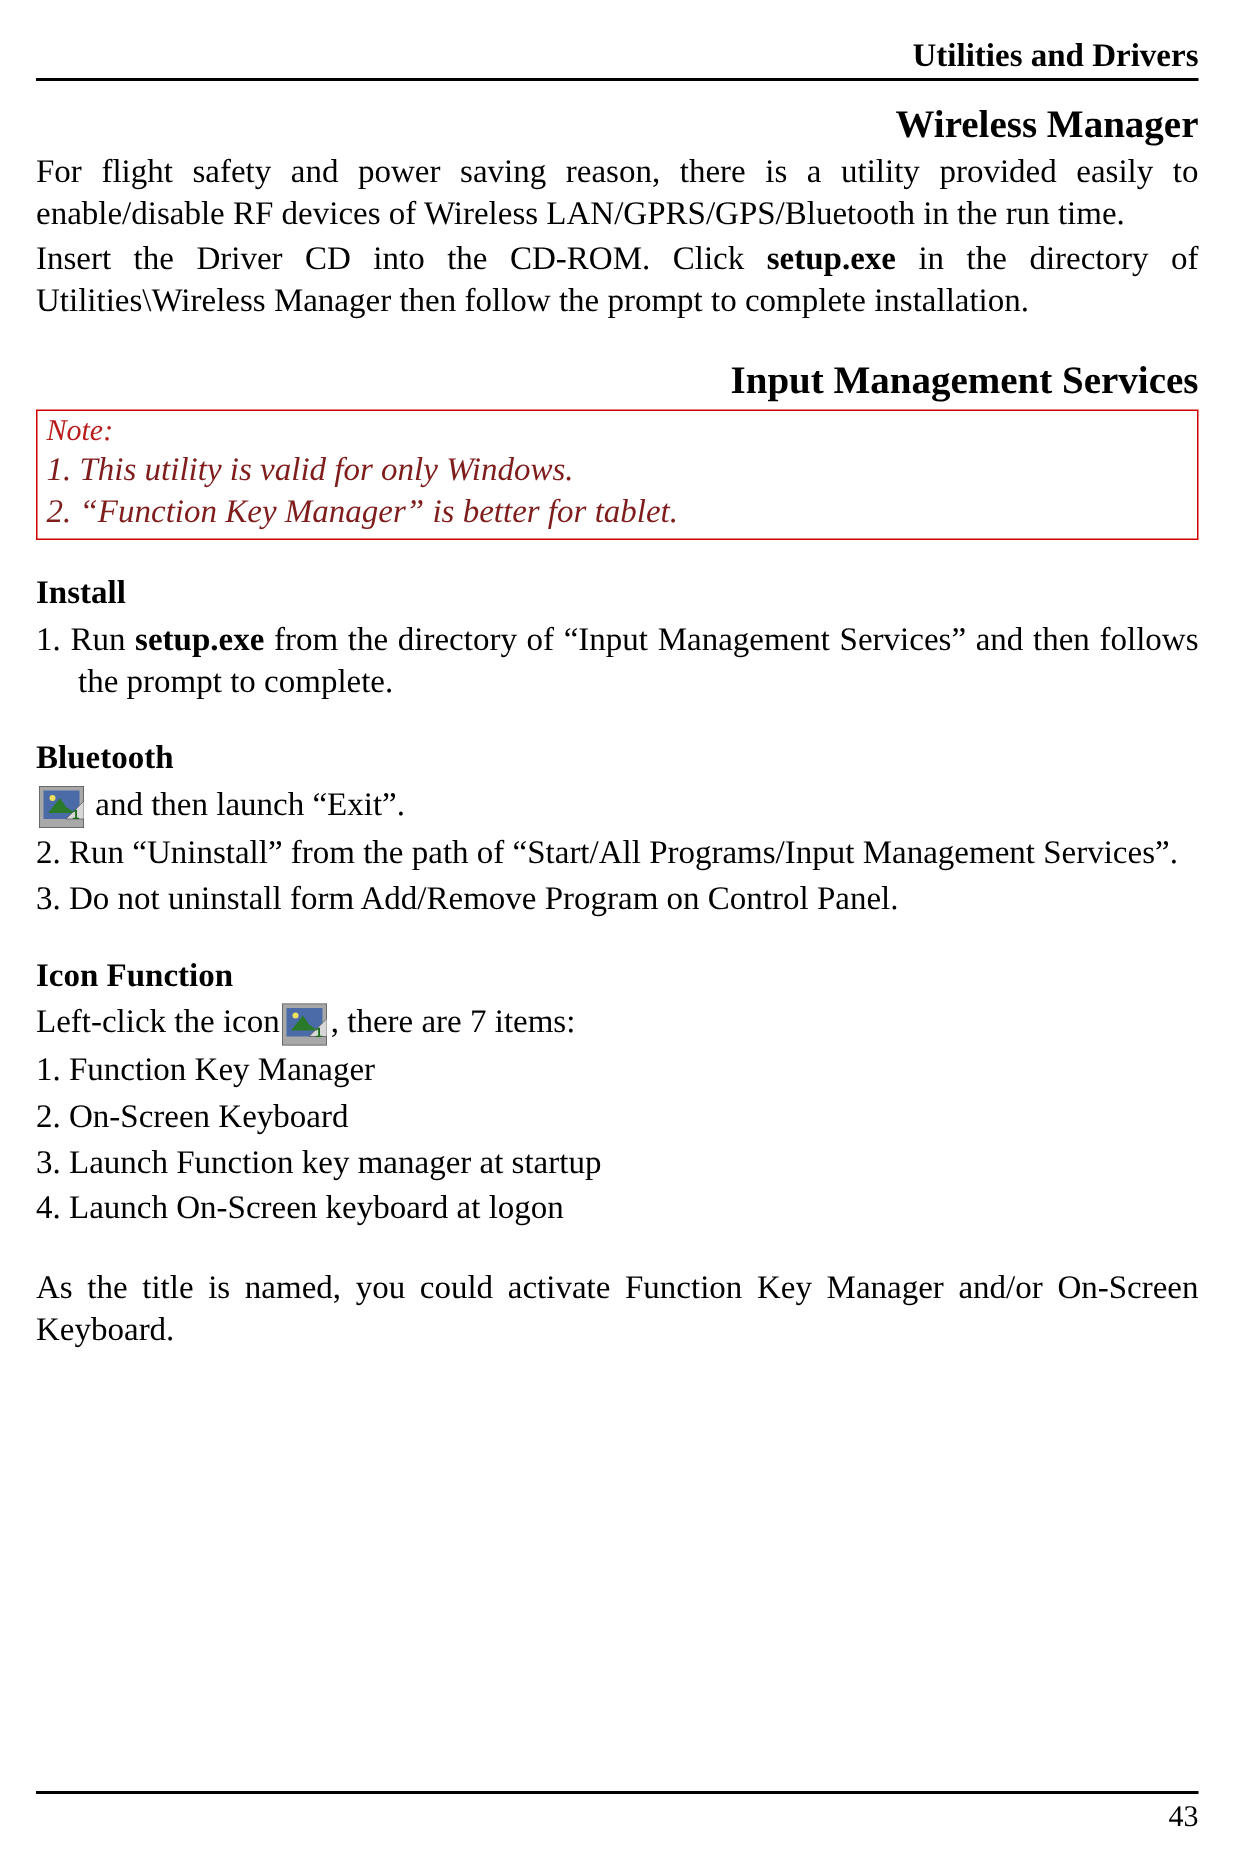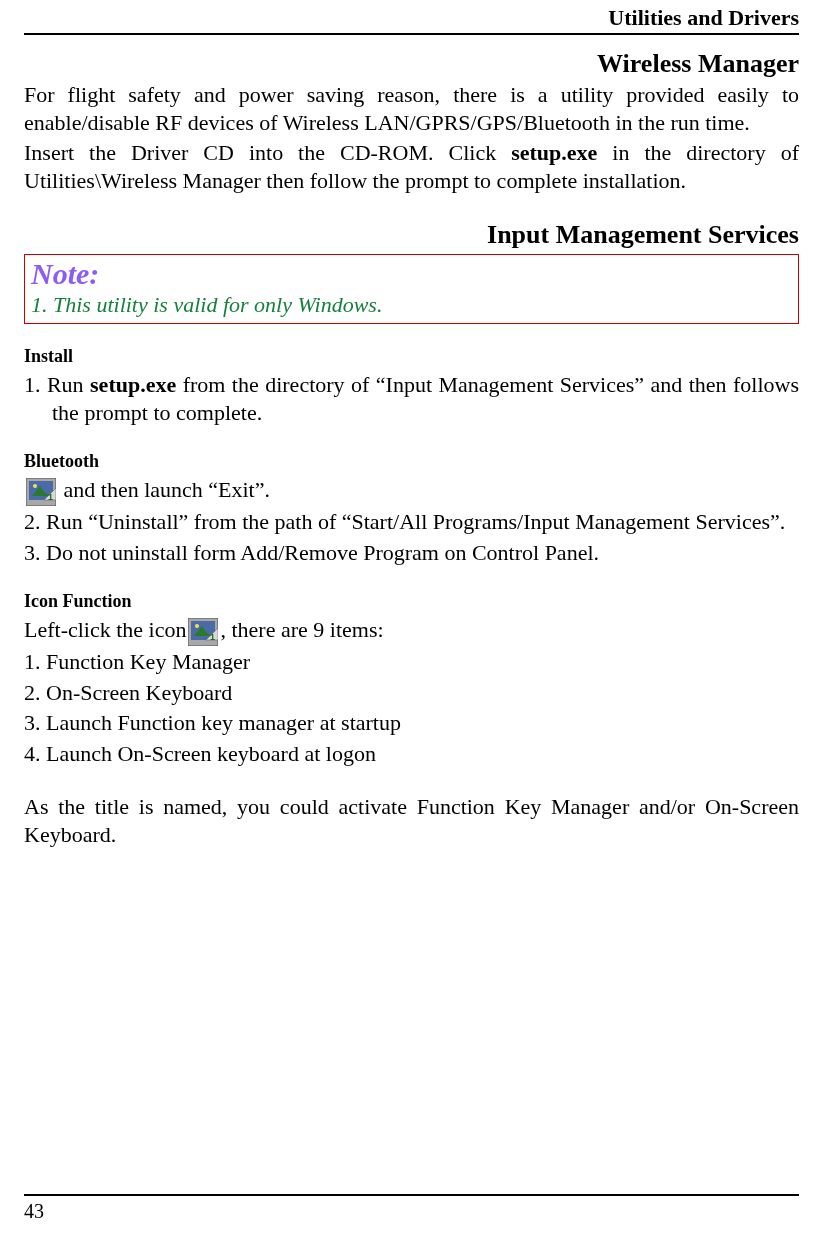--- a/index.html
+++ b/index.html
@@ -6,21 +6,21 @@
     margin: 0;
     padding: 0;
     font-family: "Times New Roman", Times, serif;
     color: #000;
     background: #fff;
   }
   .page {
     width: 823px;
     height: 1249px;
     box-sizing: border-box;
-    padding: 5px 24px 0 24px;
+    padding: 24px 24px 0 24px;
     position: relative;
     display: flex;
     flex-direction: column;
   }
   .header-right {
     text-align: right;
     font-weight: bold;
     font-size: 22px;
     padding-bottom: 2px;
   }
@@ -43,33 +43,33 @@
   }
   .body-text .bold { font-weight: bold; }
   .spacer-md { height: 22px; }
   .note-box {
     border: 1.5px solid #d00000;
     padding: 2px 6px 4px 6px;
     margin: 2px 0 0 0;
   }
   .note-title {
     font-style: italic;
-    font-weight: bold;
-    color: #8b5cf6;
-    font-size: 30px;
+    font-weight: normal;
+    color: #b91c1c;
+    font-size: 20px;
   }
   .note-line {
     font-style: italic;
-    color: #15803d;
+    color: #7f1d1d;
     font-size: 22px;
     line-height: 1.28;
   }
   .sub-title {
     font-weight: bold;
-    font-size: 18px;
+    font-size: 22px;
     margin: 0 0 4px 0;
   }
   .list-item {
     font-size: 22px;
     line-height: 1.3;
     text-align: justify;
     margin: 0 0 2px 0;
   }
   .hang1 { padding-left: 28px; text-indent: -28px; }
   .hang-inner { padding-left: 22px; text-indent: -22px; }
@@ -82,21 +82,21 @@
   .footer {
     margin-top: auto;
     padding-bottom: 26px;
   }
   .bottom-rule {
     border: none;
     border-top: 2px solid #000;
     margin: 0 0 4px 0;
   }
   .page-num {
-    text-align: left;
+    text-align: right;
     font-size: 20px;
   }
 </style>
 </head>
 <body>
 
 <div class="page">
 
   <div class="header-right">Utilities and Drivers</div>
   <hr class="top-rule">
@@ -106,20 +106,21 @@
   <p class="body-text">
     <span>Insert the Driver CD into the CD-ROM. Click </span><span class="bold">setup.exe</span><span> in the directory of Utilities\Wireless Manager then follow the prompt to complete installation.</span>
   </p>
 
   <div class="spacer-md"></div>
 
   <div class="section-title">Input Management Services</div>
   <div class="note-box">
     <div class="note-title">Note:</div>
     <div class="note-line">1. This utility is valid for only Windows.</div>
+    <div class="note-line">2. “Function Key Manager” is better for tablet.</div>
   </div>
 
   <div class="spacer-md"></div>
 
   <div class="sub-title">Install</div>
   <p class="body-text hang1">
     <span>1. Run </span><span class="bold">setup.exe</span><span> from the directory of “Input Management Services” and then follows the prompt to complete.</span>
   </p>
 
   <div class="spacer-md"></div>
@@ -147,21 +148,21 @@
   <p class="list-item">
     <span>Left-click the icon</span><span class="inline-icon">
       <svg class="icon-svg" width="30" height="28" viewBox="0 0 30 28">
         <rect x="0" y="0" width="30" height="28" fill="#a8a8a8" stroke="#555" stroke-width="1"></rect>
         <rect x="3" y="3" width="24" height="19" fill="#4a6aa8"></rect>
         <polygon points="6,18 14,8 18,14 24,18" fill="#2a7a2a"></polygon>
         <circle cx="9" cy="8" r="2" fill="#f0e060"></circle>
         <polygon points="18,22 30,22 30,10" fill="#d8d8d8" stroke="#555" stroke-width="0.5"></polygon>
         <text x="22" y="22" font-size="9" font-family="Arial" fill="#1a6a1a" font-weight="bold">1</text>
       </svg>
-    </span><span>, there are 9 items:</span>
+    </span><span>, there are 7 items:</span>
   </p>
   <p class="list-item">1. Function Key Manager</p>
   <p class="list-item">2. On-Screen Keyboard</p>
   <p class="list-item">3. Launch Function key manager at startup</p>
   <p class="list-item">4. Launch On-Screen keyboard at logon</p>
 
   <div class="spacer-md"></div>
 
   <p class="body-text">As the title is named, you could activate Function Key Manager and/or On-Screen Keyboard.</p>
 

